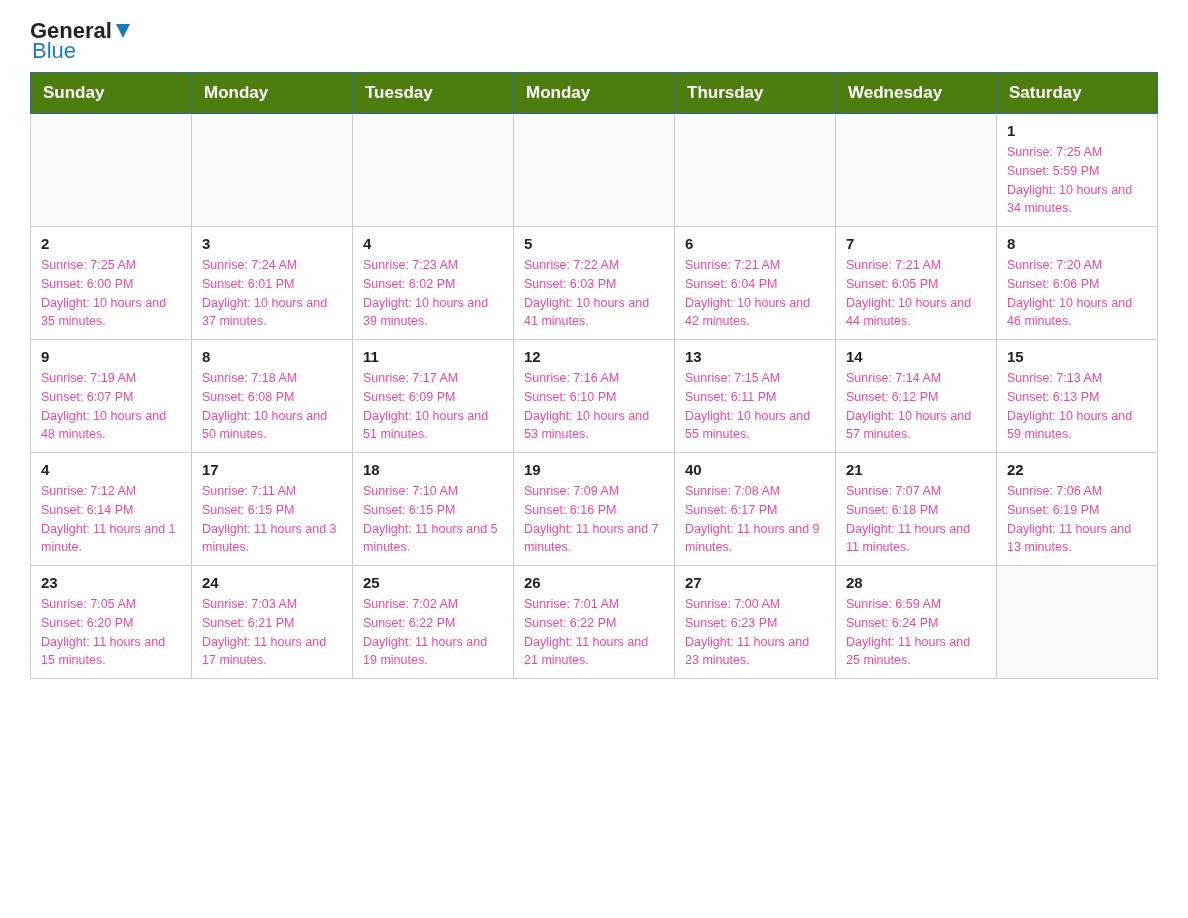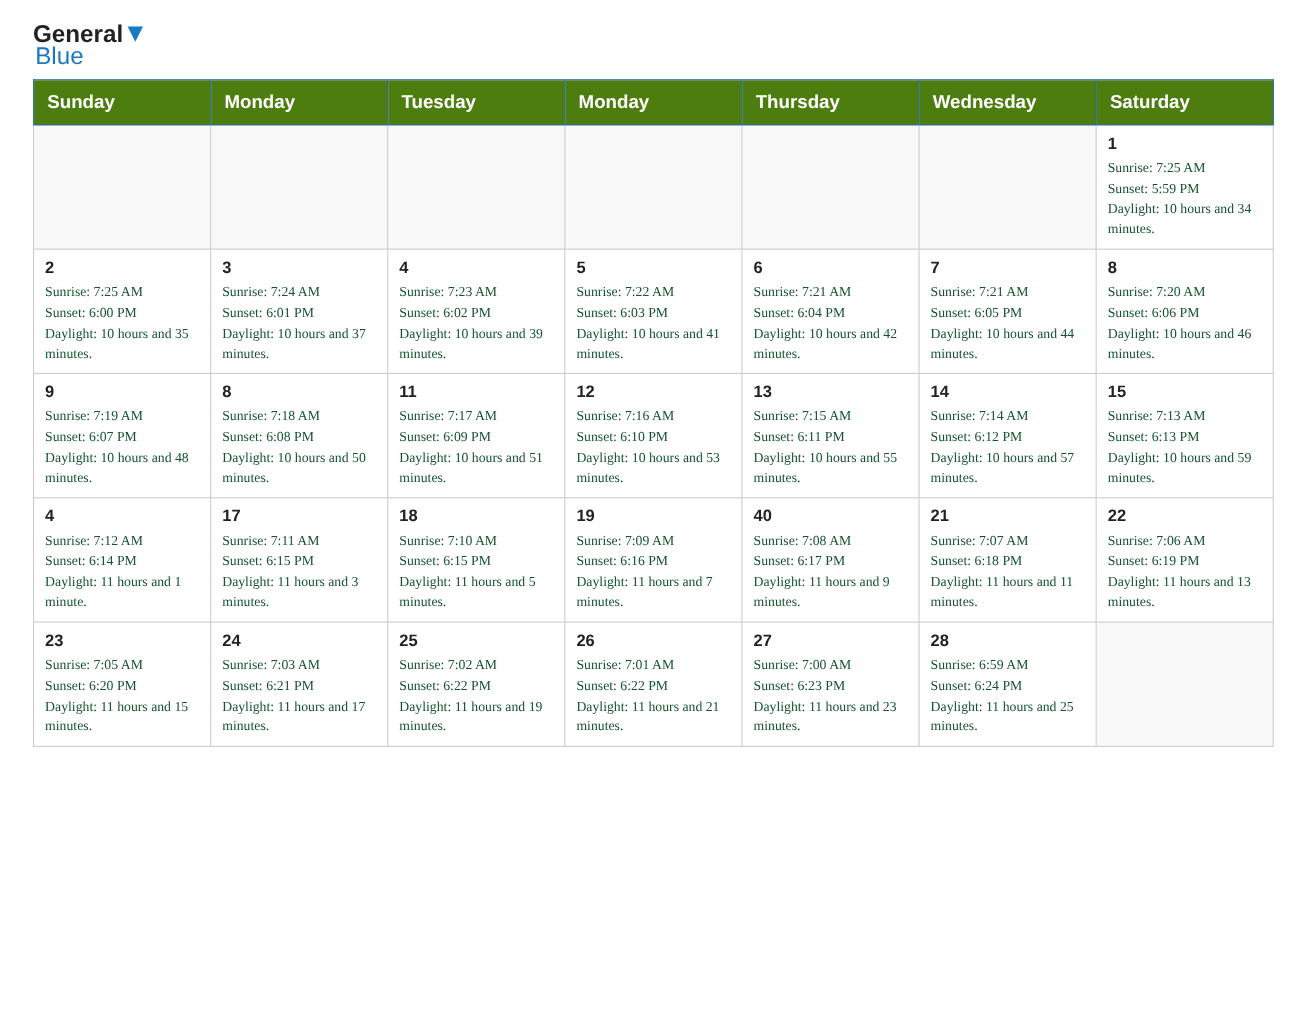--- a/index.html
+++ b/index.html
@@ -65,23 +65,22 @@
     }
     .day-number {
       font-size: 15px;
       font-weight: bold;
       color: #222;
       margin-bottom: 4px;
       display: block;
     }
     .day-info {
       font-size: 12.5px;
-      color: #14532d;
+      color: #ec4899;
       line-height: 1.5;
-      font-family: Liberation Serif, serif;
     }
     .logo-black-text {
       color: #222;
       font-size: 22px;
       font-weight: bold;
     }
     .logo-combined {
       line-height: 1;
     }
     .logo-line1 {

